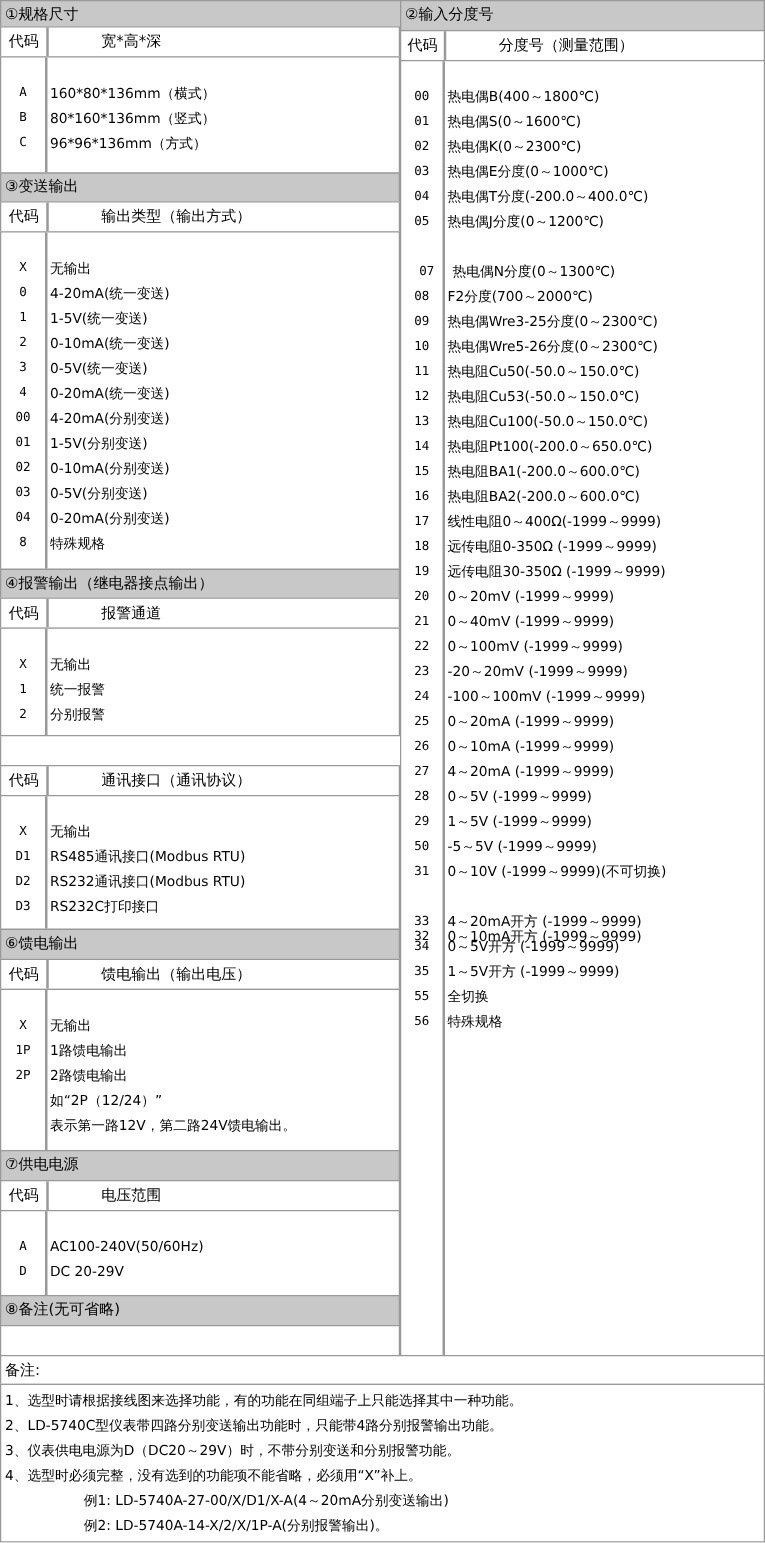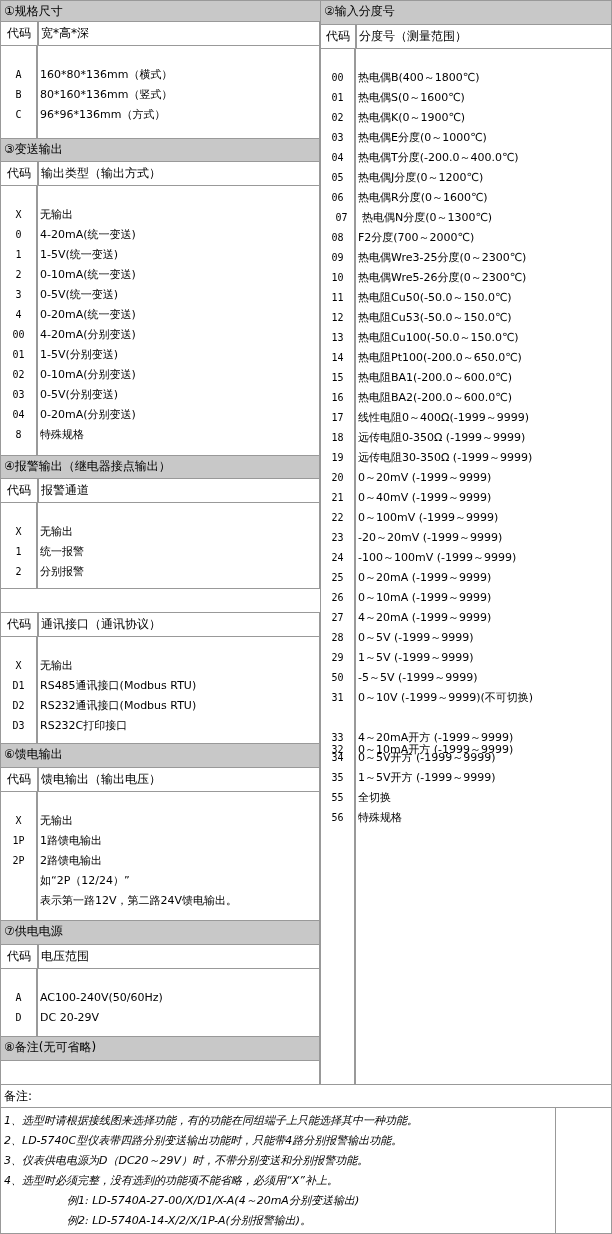--- a/index.html
+++ b/index.html
@@ -3,21 +3,21 @@
 <meta charset="utf-8">
 <style>
   html, body { margin:0; padding:0; background:#fff; }
   body { width:612px; height:1234px; position:relative; overflow:hidden;
          font-family:"DejaVu Sans", "Liberation Sans", sans-serif; color:#000; }
   .frame { position:absolute; left:0; top:0; width:610px; height:1232px; border:1px solid #999; }
   .abs { position:absolute; box-sizing:border-box; }
   .hdr { background:#c8c8c8; border:1px solid #999; font-size:12px; line-height:20px; padding-left:3px; white-space:nowrap; }
   .colhead { background:#fff; border:1px solid #999; font-size:12px; }
   .colhead .c { position:absolute; left:0; top:0; bottom:0; text-align:center; line-height:22px; border-right:2px solid #999; }
-  .colhead .d { position:absolute; top:0; bottom:12px; line-height:22px; padding-left:2px; white-space:nowrap; }
+  .colhead .d { position:absolute; top:0; bottom:12px; line-height:22px; padding-left:2px; white-space:nowrap;margin-left:40px; }
   .body { background:#fff; border:1px solid #999; }
   .body .vline { position:absolute; top:0; bottom:0; width:2px; background:#999; }
   .row { position:absolute; height:20px; font-size:11px; line-height:20px; white-space:nowrap; }
   .row .c { position:absolute; left:0; text-align:center; font-family:"DejaVu Sans Mono","Liberation Mono",monospace; font-size:10px; }
   .row .d { position:absolute; padding-left:2px; }
   .notes-title { border:1px solid #999; background:#fff; font-size:12px; line-height:22px; padding-left:3px; }
   .notes-body { border:1px solid #999; background:#fff; }
   .note { position:absolute; left:3px; font-size:11px; line-height:20px; white-space:nowrap; }
   .note.ex { left:66px; }
 </style>
@@ -206,38 +206,34 @@
       <div class="row" style="left:0;top:19px;width:290px">
         <span class="c" style="width:33px">00</span>
         <span class="d" style="left:35px">热电偶B(400～1800℃)</span>
       </div>
       <div class="row" style="left:0;top:39px;width:290px">
         <span class="c" style="width:33px">01</span>
         <span class="d" style="left:35px">热电偶S(0～1600℃)</span>
       </div>
       <div class="row" style="left:0;top:59px;width:290px">
         <span class="c" style="width:33px">02</span>
-        <span class="d" style="left:35px">热电偶K(0～1900℃)</span>
+        <span class="d" style="left:35px">热电偶K(0～2300℃)</span>
       </div>
       <div class="row" style="left:0;top:79px;width:290px">
         <span class="c" style="width:33px">03</span>
         <span class="d" style="left:35px">热电偶E分度(0～1000℃)</span>
       </div>
       <div class="row" style="left:0;top:99px;width:290px">
         <span class="c" style="width:33px">04</span>
         <span class="d" style="left:35px">热电偶T分度(-200.0～400.0℃)</span>
       </div>
       <div class="row" style="left:0;top:119px;width:290px">
         <span class="c" style="width:33px">05</span>
         <span class="d" style="left:35px">热电偶J分度(0～1200℃)</span>
       </div>
-      <div class="row" style="left:0;top:139px;width:290px">
-        <span class="c" style="width:33px">06</span>
-        <span class="d" style="left:35px">热电偶R分度(0～1600℃)</span>
-      </div>
       <div class="row" style="left:4px;top:159px;width:290px">
         <span class="c" style="width:33px">07</span>
         <span class="d" style="left:35px">热电偶N分度(0～1300℃)</span>
       </div>
       <div class="row" style="left:0;top:179px;width:290px">
         <span class="c" style="width:33px">08</span>
         <span class="d" style="left:35px">F2分度(700～2000℃)</span>
       </div>
       <div class="row" style="left:0;top:199px;width:290px">
         <span class="c" style="width:33px">09</span>
@@ -352,20 +348,20 @@
         <span class="d" style="left:35px">全切换</span>
       </div>
       <div class="row" style="left:0;top:759px;width:290px">
         <span class="c" style="width:33px">56</span>
         <span class="d" style="left:35px">特殊规格</span>
       </div>
     </div>
   </div>
 
 <div class="abs notes-title" style="left:0;top:1084px;width:612px;height:24px;">备注:</div>
-<div class="abs notes-body" style="left:0;top:1107px;width:556px;height:127px;font-style:italic;">
+<div class="abs notes-body" style="left:0;top:1107px;width:612px;height:127px;">
   <div class="note" style="top:3px;">1、选型时请根据接线图来选择功能，有的功能在同组端子上只能选择其中一种功能。</div>
   <div class="note" style="top:23px;">2、LD-5740C型仪表带四路分别变送输出功能时，只能带4路分别报警输出功能。</div>
   <div class="note" style="top:43px;">3、仪表供电电源为D（DC20～29V）时，不带分别变送和分别报警功能。</div>
   <div class="note" style="top:63px;">4、选型时必须完整，没有选到的功能项不能省略，必须用“X”补上。</div>
   <div class="note ex" style="top:83px;">例1:  LD-5740A-27-00/X/D1/X-A(4～20mA分别变送输出)</div>
   <div class="note ex" style="top:103px;">例2:  LD-5740A-14-X/2/X/1P-A(分别报警输出)。</div>
 </div>
 
 </body></html>

